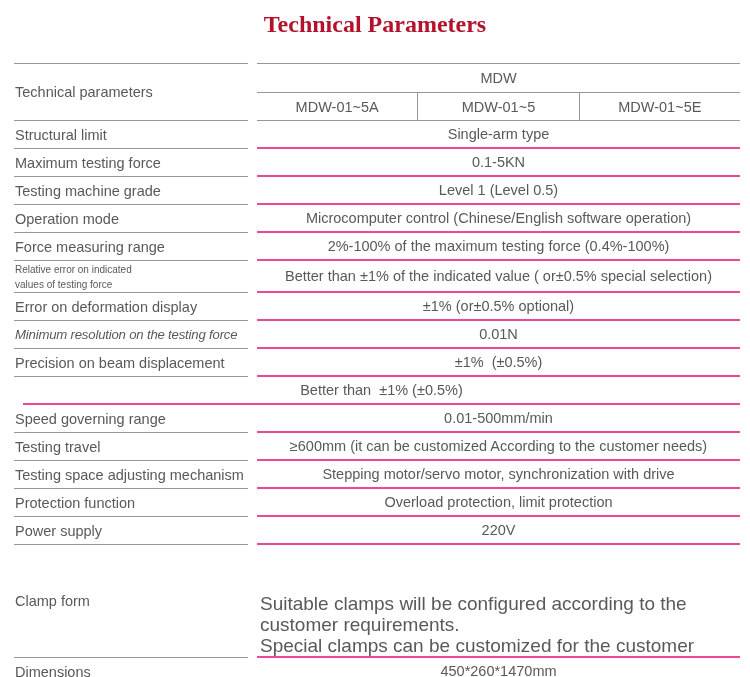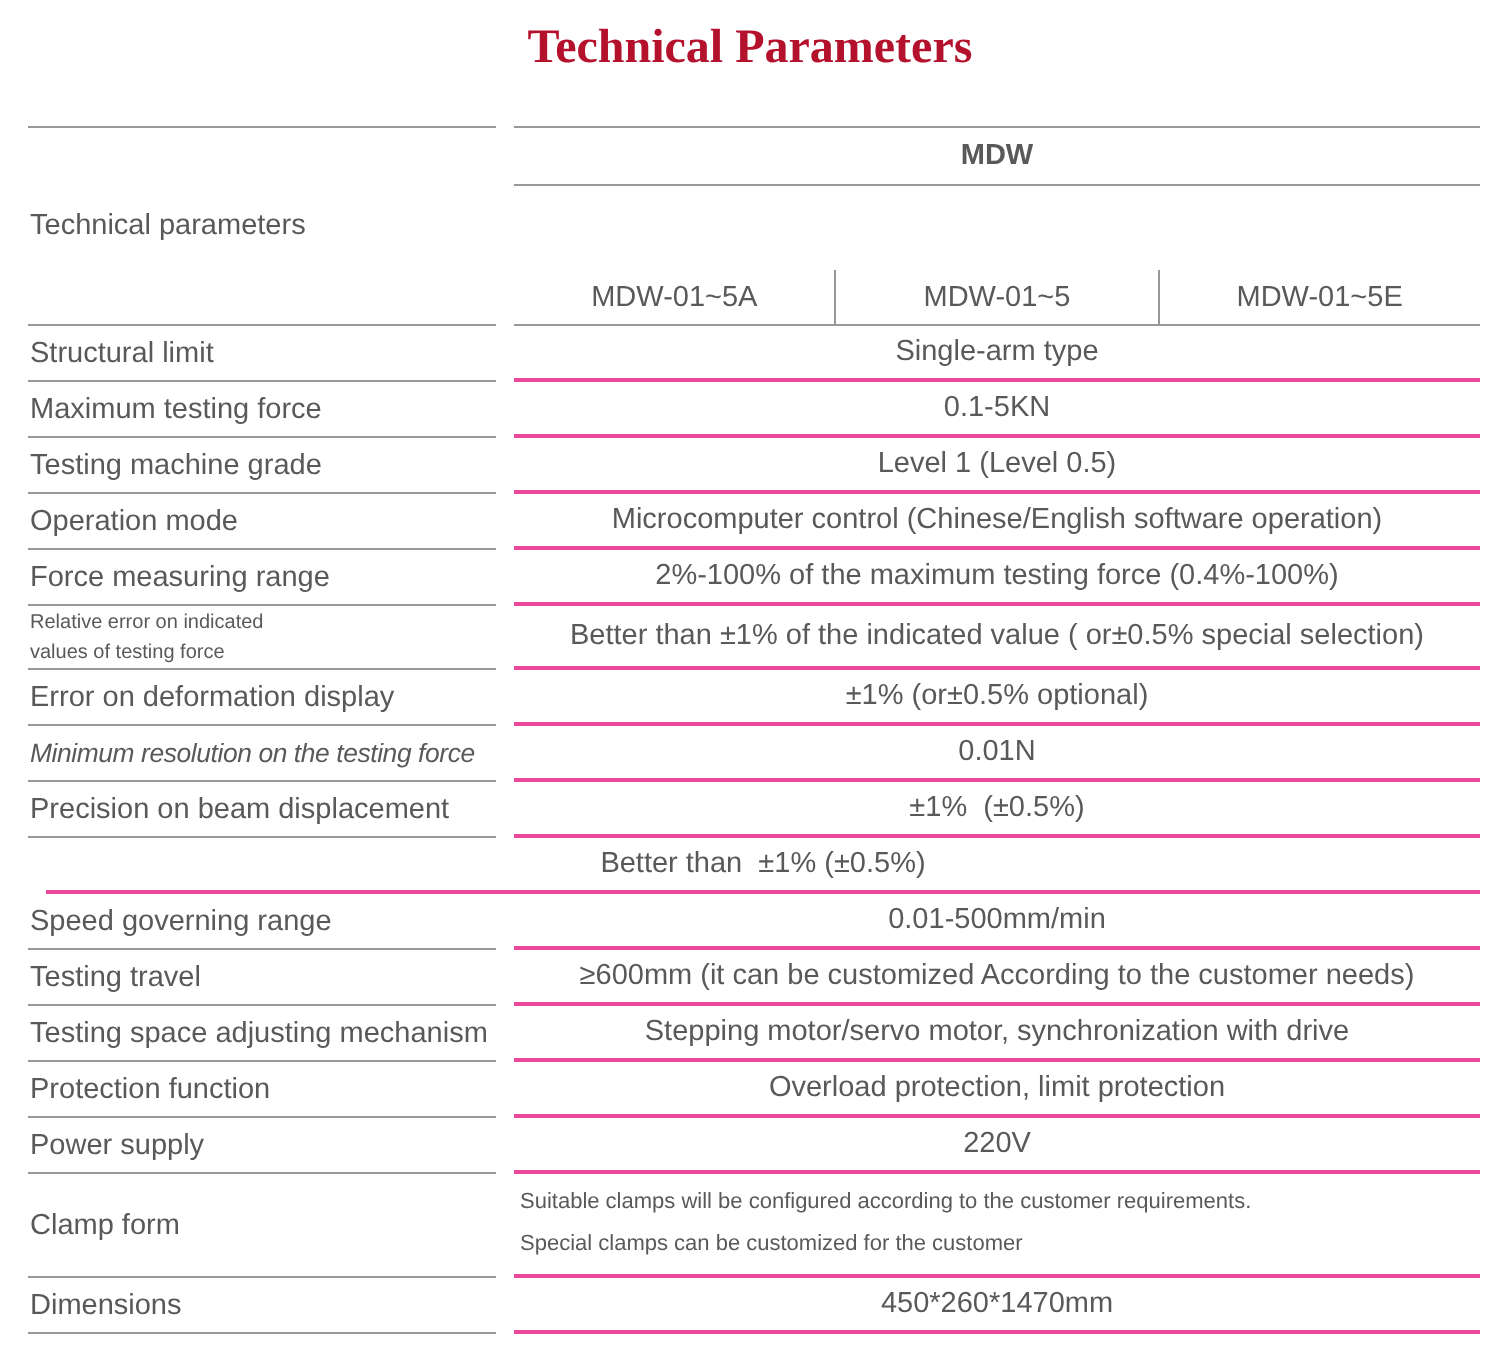--- a/index.html
+++ b/index.html
@@ -47,23 +47,22 @@
   
   .trow.header .lcell { border-top: 1px solid #989898; }
   .rcol { flex: 1; display: flex; flex-direction: column; }
   .mdw-cell {
     height: 30px;
     border-top: 1px solid #989898;
     border-bottom: 1px solid #989898;
     display: flex;
     align-items: center;
     justify-content: center;
-    font-weight: bold;
-  }
-  .models { display: flex; height: 28px; border-bottom: 1px solid #989898; margin-top: 42px; }
+  }
+  .models { display: flex; height: 28px; border-bottom: 1px solid #989898; }
   .model-cell {
     flex: 1;
     display: flex;
     align-items: center;
     justify-content: center;
   }
   .model-cell + .model-cell { border-left: 1px solid #989898; }
   
   .two-line-label {
     white-space: pre-line;
@@ -71,22 +70,23 @@
     font-size: 10px;
     padding-top: 1px;
   }
   .condensed { font-size: 13.2px; letter-spacing: -0.2px; font-style: italic; }
   .trow.tall .lcell, .trow.tall .vcell { min-height: 52px; }
   .vcell.left-multiline {
     justify-content: flex-start;
     text-align: left;
     white-space: pre-line;
     line-height: 21px;
-    font-size: 11px;
+    font-size: 19px;
     padding-left: 3px;
+    margin-top: 48px;
   }
 </style>
 </head>
 <body>
 
 <h1 class="page-title">Technical Parameters</h1>
 
 <div class="spec-table">
 
   <div class="trow header">

